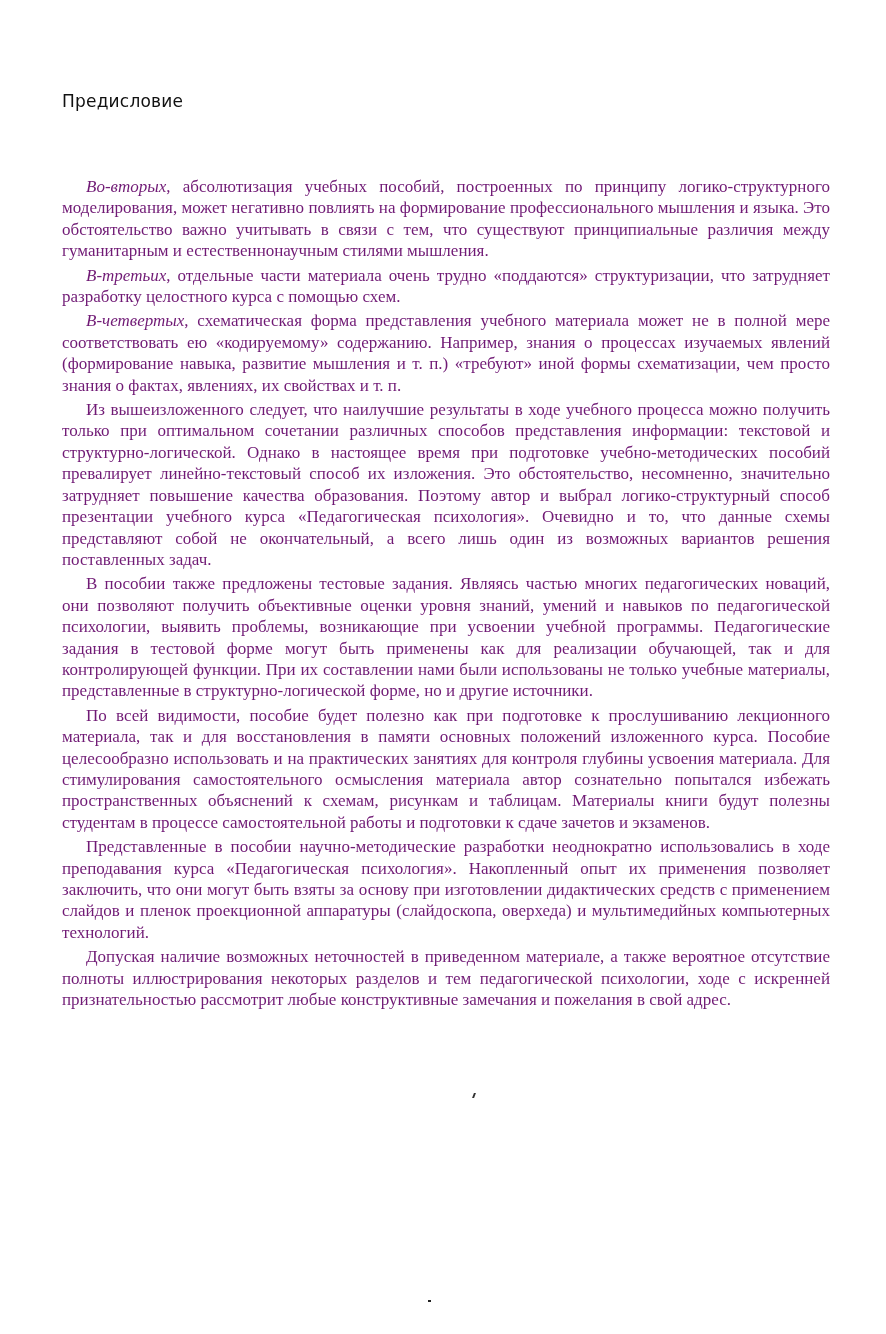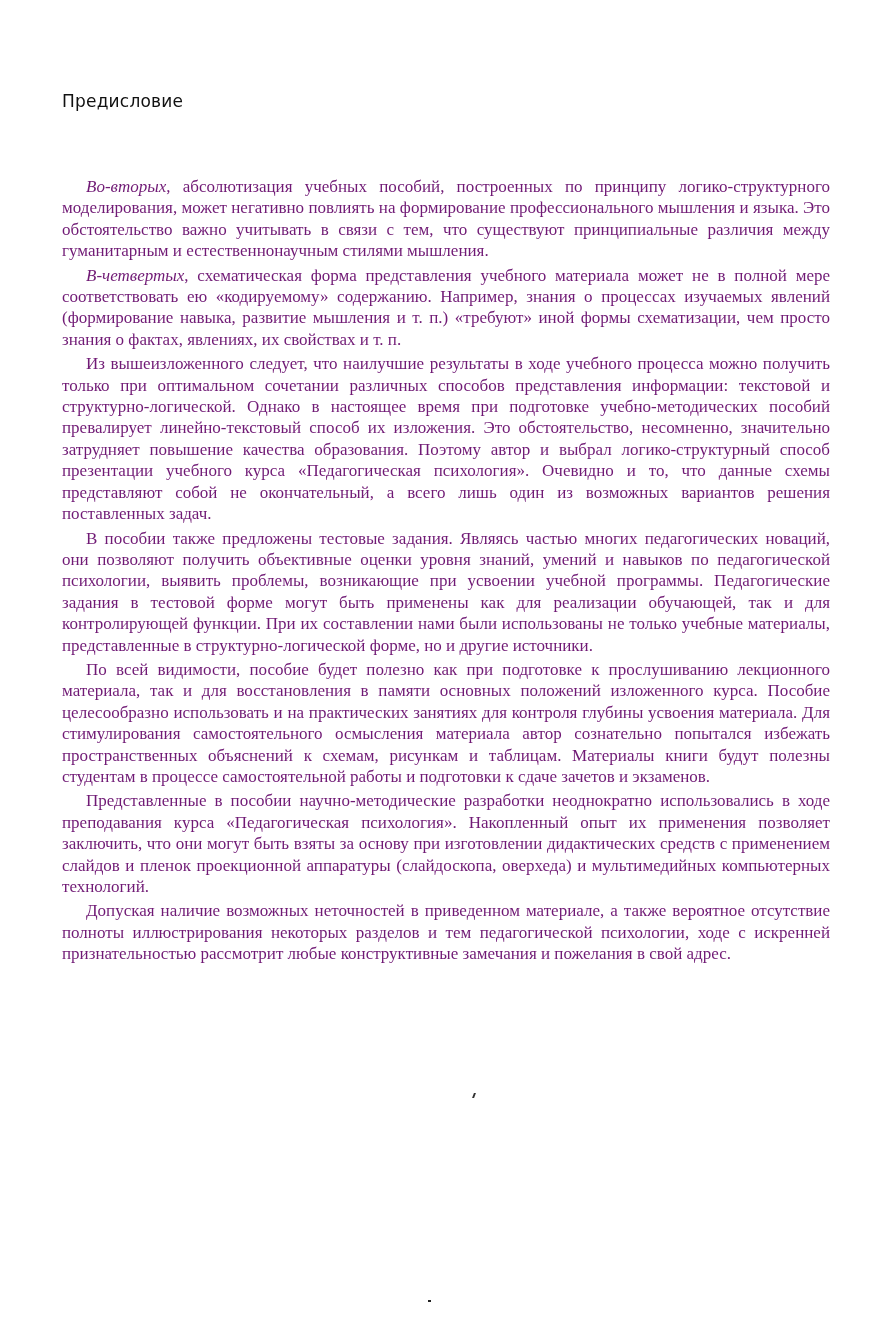--- a/index.html
+++ b/index.html
@@ -25,20 +25,21 @@
   }
 </style>
 </head>
 <body>
 
 <div class="page">
   <div class="running-head">Предисловие</div>
 
   <div class="body-text">
     <p><em>Во-вторых</em><span>, абсолютизация учебных пособий, построенных по принципу логико-структурного моделирования, может негативно повлиять на формирование профессионального мышления и языка. Это обстоятельство важно учитывать в связи с тем, что существуют принципиальные различия между гуманитарным и естественнонаучным стилями мышления.</span></p>
+    <p><em>В-третьих</em><span>, отдельные части материала очень трудно «поддаются» структуризации, что затрудняет разработку целостного курса с помощью схем.</span></p>
     <p><em>В-четвертых</em><span>, схематическая форма представления учебного материала может не в полной мере соответствовать ею «кодируемому» содержанию. Например, знания о процессах изучаемых явлений (формирование навыка, развитие мышления и т. п.) «требуют» иной формы схематизации, чем просто знания о фактах, явлениях, их свойствах и т. п.</span></p>
     <p><span>Из вышеизложенного следует, что наилучшие результаты в ходе учебного процесса можно получить только при оптимальном сочетании различных способов представления информации: текстовой и структурно-логической. Однако в настоящее время при подготовке учебно-методических пособий превалирует линейно-текстовый способ их изложения. Это обстоятельство, несомненно, значительно затрудняет повышение качества образования. Поэтому автор и выбрал логико-структурный способ презентации учебного курса «Педагогическая психология». Очевидно и то, что данные схемы представляют собой не окончательный, а всего лишь один из возможных вариантов решения поставленных задач.</span></p>
     <p><span>В пособии также предложены тестовые задания. Являясь частью многих педагогических новаций, они позволяют получить объективные оценки уровня знаний, умений и навыков по педагогической психологии, выявить проблемы, возникающие при усвоении учебной программы. Педагогические задания в тестовой форме могут быть применены как для реализации обучающей, так и для контролирующей функции. При их составлении нами были использованы не только учебные материалы, представленные в структурно-логической форме, но и другие источники.</span></p>
     <p><span>По всей видимости, пособие будет полезно как при подготовке к прослушиванию лекционного материала, так и для восстановления в памяти основных положений изложенного курса. Пособие целесообразно использовать и на практических занятиях для контроля глубины усвоения материала. Для стимулирования самостоятельного осмысления материала автор сознательно попытался избежать пространственных объяснений к схемам, рисункам и таблицам. Материалы книги будут полезны студентам в процессе самостоятельной работы и подготовки к сдаче зачетов и экзаменов.</span></p>
     <p><span>Представленные в пособии научно-методические разработки неоднократно использовались в ходе преподавания курса «Педагогическая психология». Накопленный опыт их применения позволяет заключить, что они могут быть взяты за основу при изготовлении дидактических средств с применением слайдов и пленок проекционной аппаратуры (слайдоскопа, оверхеда) и мультимедийных компьютерных технологий.</span></p>
     <p><span>Допуская наличие возможных неточностей в приведенном материале, а также вероятное отсутствие полноты иллюстрирования некоторых разделов и тем педагогической психологии, ходе с искренней признательностью рассмотрит любые конструктивные замечания и пожелания в свой адрес.</span></p>
   </div>
 
   <div class="stray-mark"></div>
   <div class="page-mark"></div>

